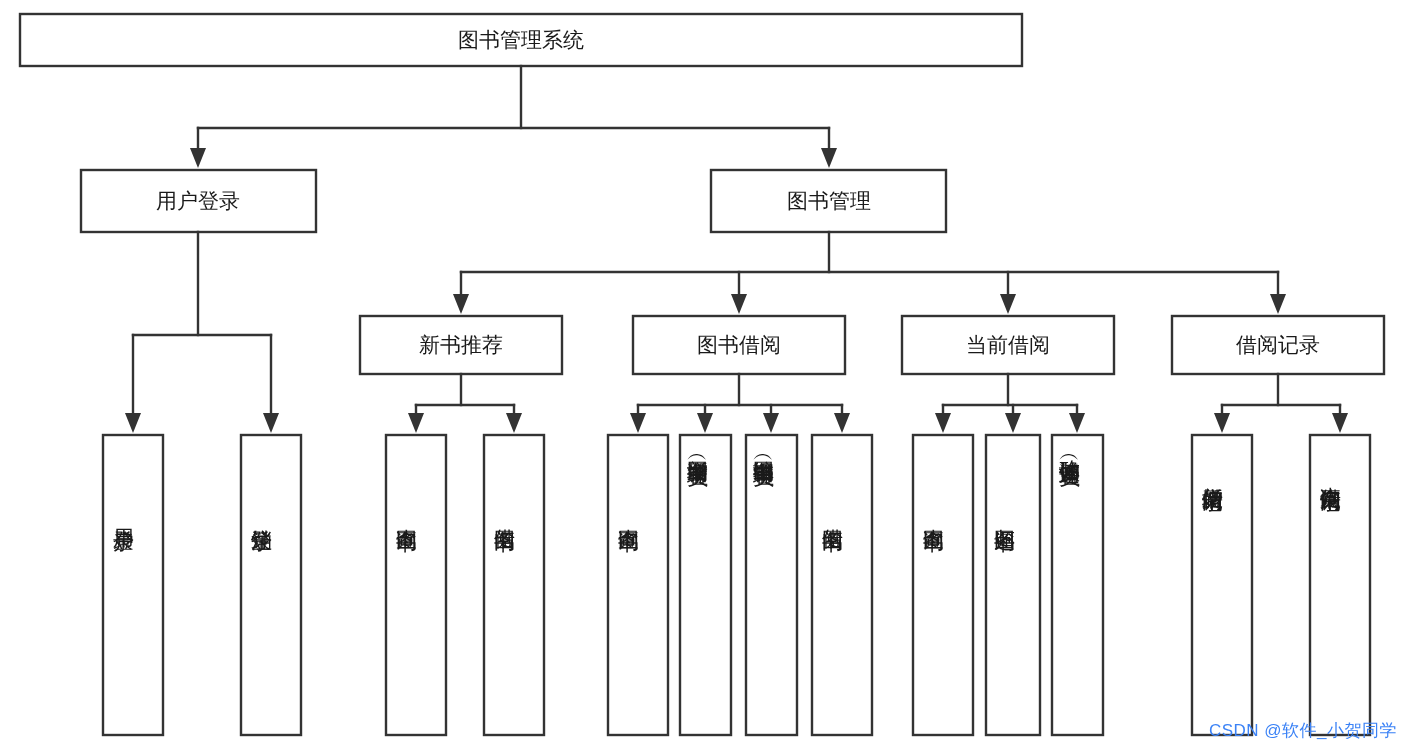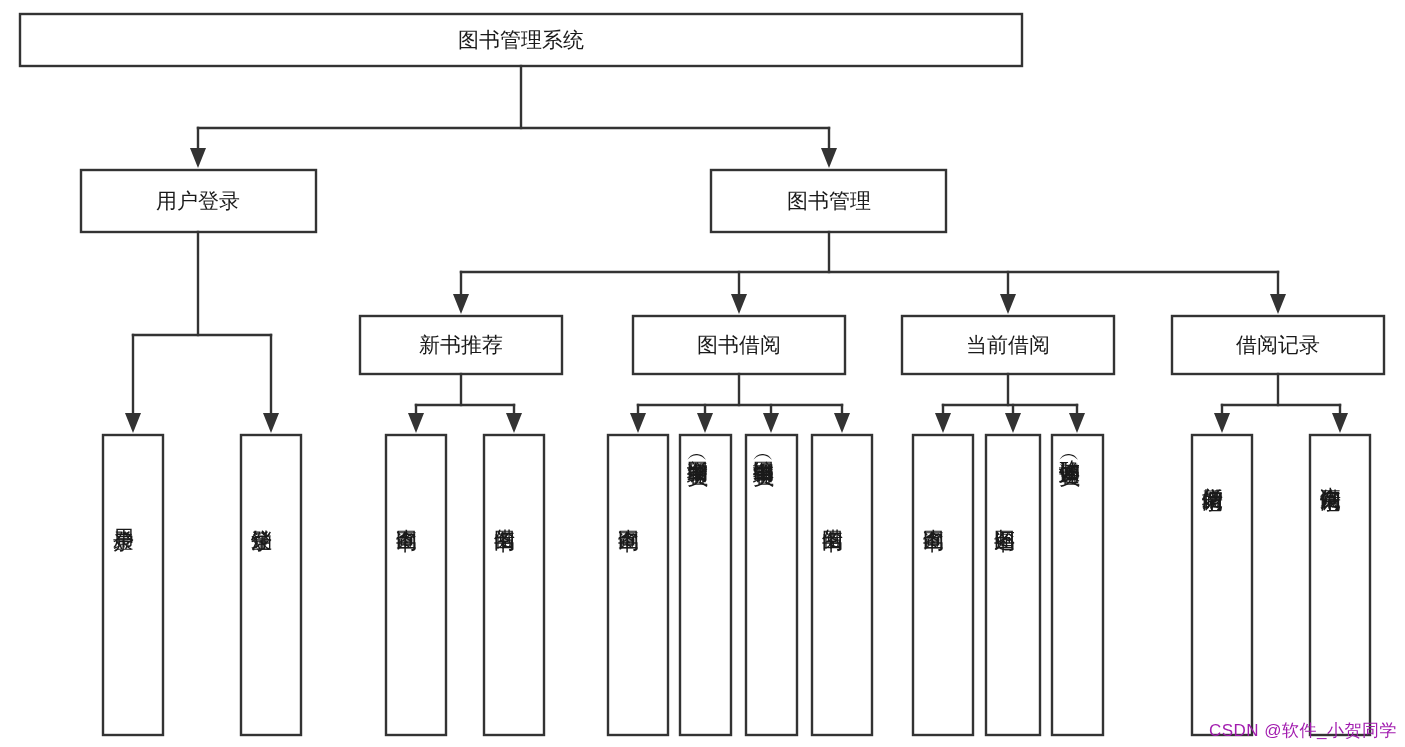--- a/index.html
+++ b/index.html
@@ -60,21 +60,21 @@
     white-space: nowrap;
     text-align: left;
     pointer-events: none;
   }
   .watermark {
     position: absolute;
     right: 8px;
     bottom: 5px;
     font-family: "Liberation Sans", "DejaVu Sans", sans-serif;
     font-size: 17px;
-    color: #a21caf;
+    color: #3b82f6;
     white-space: nowrap;
     letter-spacing: 0.5px;
   }
 </style>
 </head>
 <body>
 
 <div id="diagram-root">
 
   <svg id="tree-svg" viewBox="0 0 1405 747">

